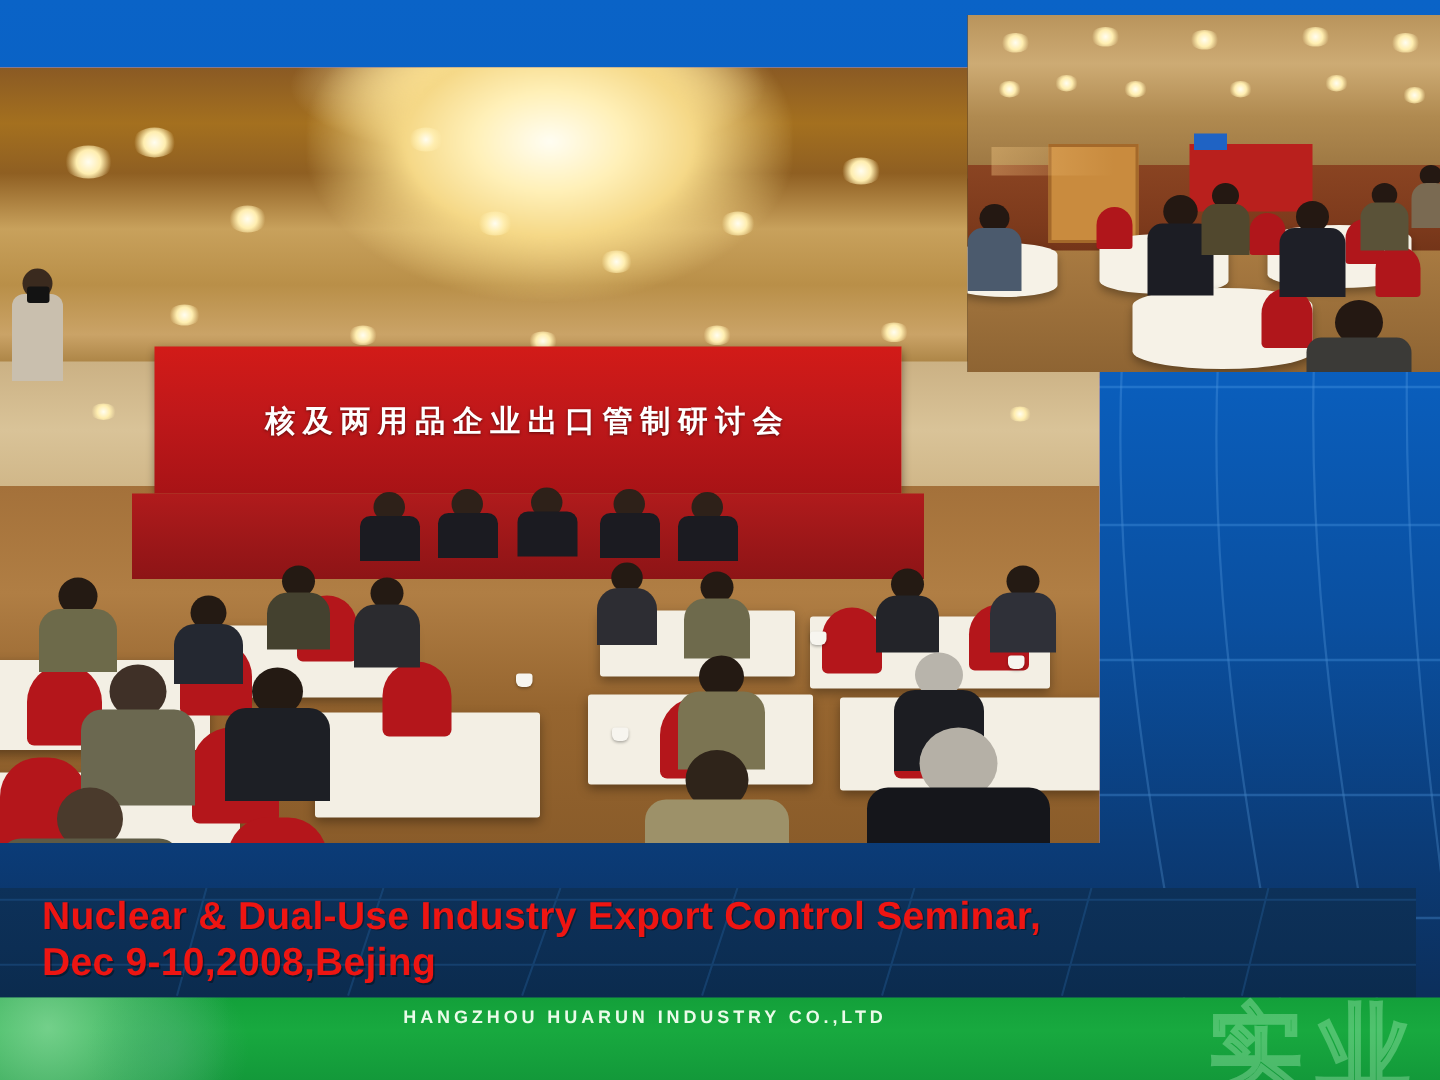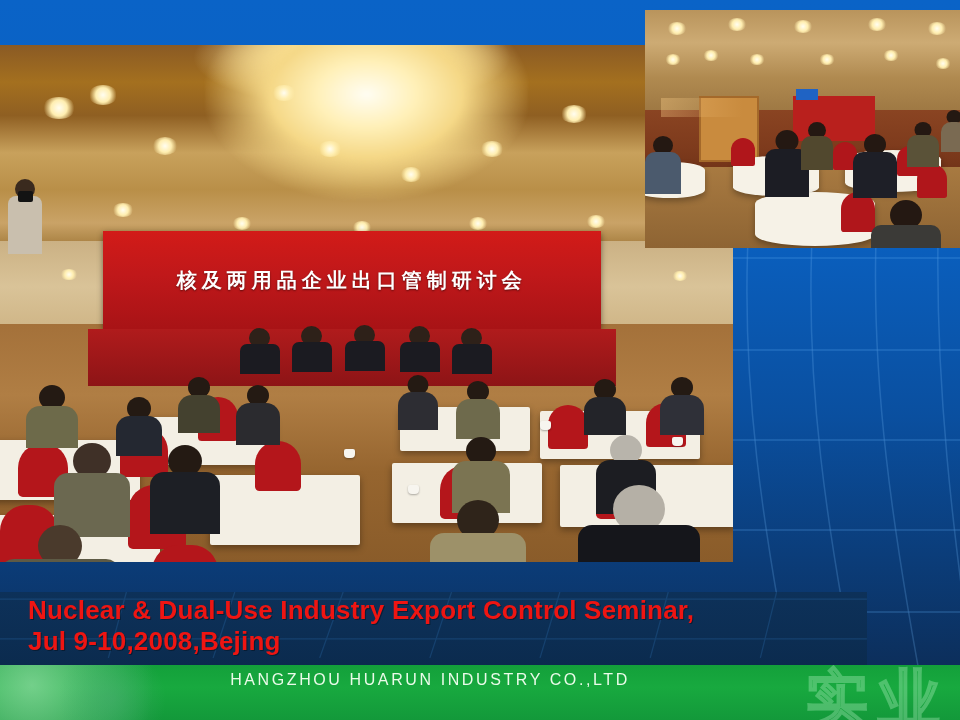--- a/index.html
+++ b/index.html
@@ -90,21 +90,21 @@
   .in-logo{position:absolute;left:5%;top:37%;width:26%;height:8%;
     background:linear-gradient(90deg,rgba(255,210,140,.35),rgba(255,210,140,0));}
   .rt{position:absolute;background:#f6f2e7;border-radius:50%/22%;box-shadow:0 3px 6px rgba(0,0,0,.32);}
   .ich{position:absolute;background:#b0161b;border-radius:22px 22px 4px 4px;}
   .ip{position:absolute;}
   .ip .h{position:absolute;left:50%;transform:translateX(-50%);top:0;border-radius:50%;background:#241812;}
   .ip .b{position:absolute;left:0;border-radius:10px 10px 0 0;}
 
   
   .caption{
-    position:absolute;left:0;top:592px;width:867px;height:73px;
+    position:absolute;left:0;top:592px;width:944px;height:73px;
     background:linear-gradient(180deg,#0d3159 0%,#0c2e54 55%,#0b2b4e 100%);
     overflow:hidden;
   }
   .caption-grid{position:absolute;inset:0;opacity:.6;}
   .caption-text{
     position:absolute;left:28px;top:3px;
     color:#ee1512;font-weight:bold;font-size:26px;line-height:31px;
     letter-spacing:.2px;white-space:nowrap;
     text-shadow:1px 1px 0 rgba(0,0,0,.35);
   }
@@ -133,21 +133,21 @@
   .brand-cn{
     font-size:31px;font-weight:bold;letter-spacing:4px;line-height:32px;
     color:#2fbf55;
     text-shadow:
       -1.4px -1.4px 0 #eafbe9, 1.4px -1.4px 0 #eafbe9,
       -1.4px  1.4px 0 #eafbe9, 1.4px  1.4px 0 #eafbe9;
     font-family:"DejaVu Sans",sans-serif;white-space:nowrap;
   }
   .brand-cn .small{font-size:22px;letter-spacing:2px;}
   .brand-en{
-    font-size:16px;font-weight:normal;letter-spacing:2.6px;color:#eafbe9;
+    font-size:12px;font-weight:bold;letter-spacing:2.6px;color:#eafbe9;
     margin-top:2px;white-space:nowrap;
   }
 </style>
 </head>
 <body>
 
 <div class="slide">
 
   <div class="bg-blue">
     <svg class="bg-globe" viewBox="0 0 960 720" preserveAspectRatio="none">
@@ -396,21 +396,21 @@
         <path d="M260 0 L236 73"></path>
         <path d="M380 0 L354 73"></path>
         <path d="M500 0 L476 73"></path>
         <path d="M620 0 L598 73"></path>
         <path d="M740 0 L720 73"></path>
         <path d="M860 0 L842 73"></path>
       </g>
     </svg>
     <div class="caption-text">
       <div>Nuclear &amp; Dual-Use Industry Export Control Seminar,</div>
-      <div>Jul 9-10,2008,Bejing</div>
+      <div>Dec 9-10,2008,Bejing</div>
     </div>
   </div>
 
   <div class="footer">
     <div class="footer-orb"></div>
     <div class="footer-orb2"></div>
     <div class="footer-watermark">实业</div>
     <div class="brand">
       <div class="brand-en">HANGZHOU  HUARUN  INDUSTRY  CO.,LTD</div>
     </div>

